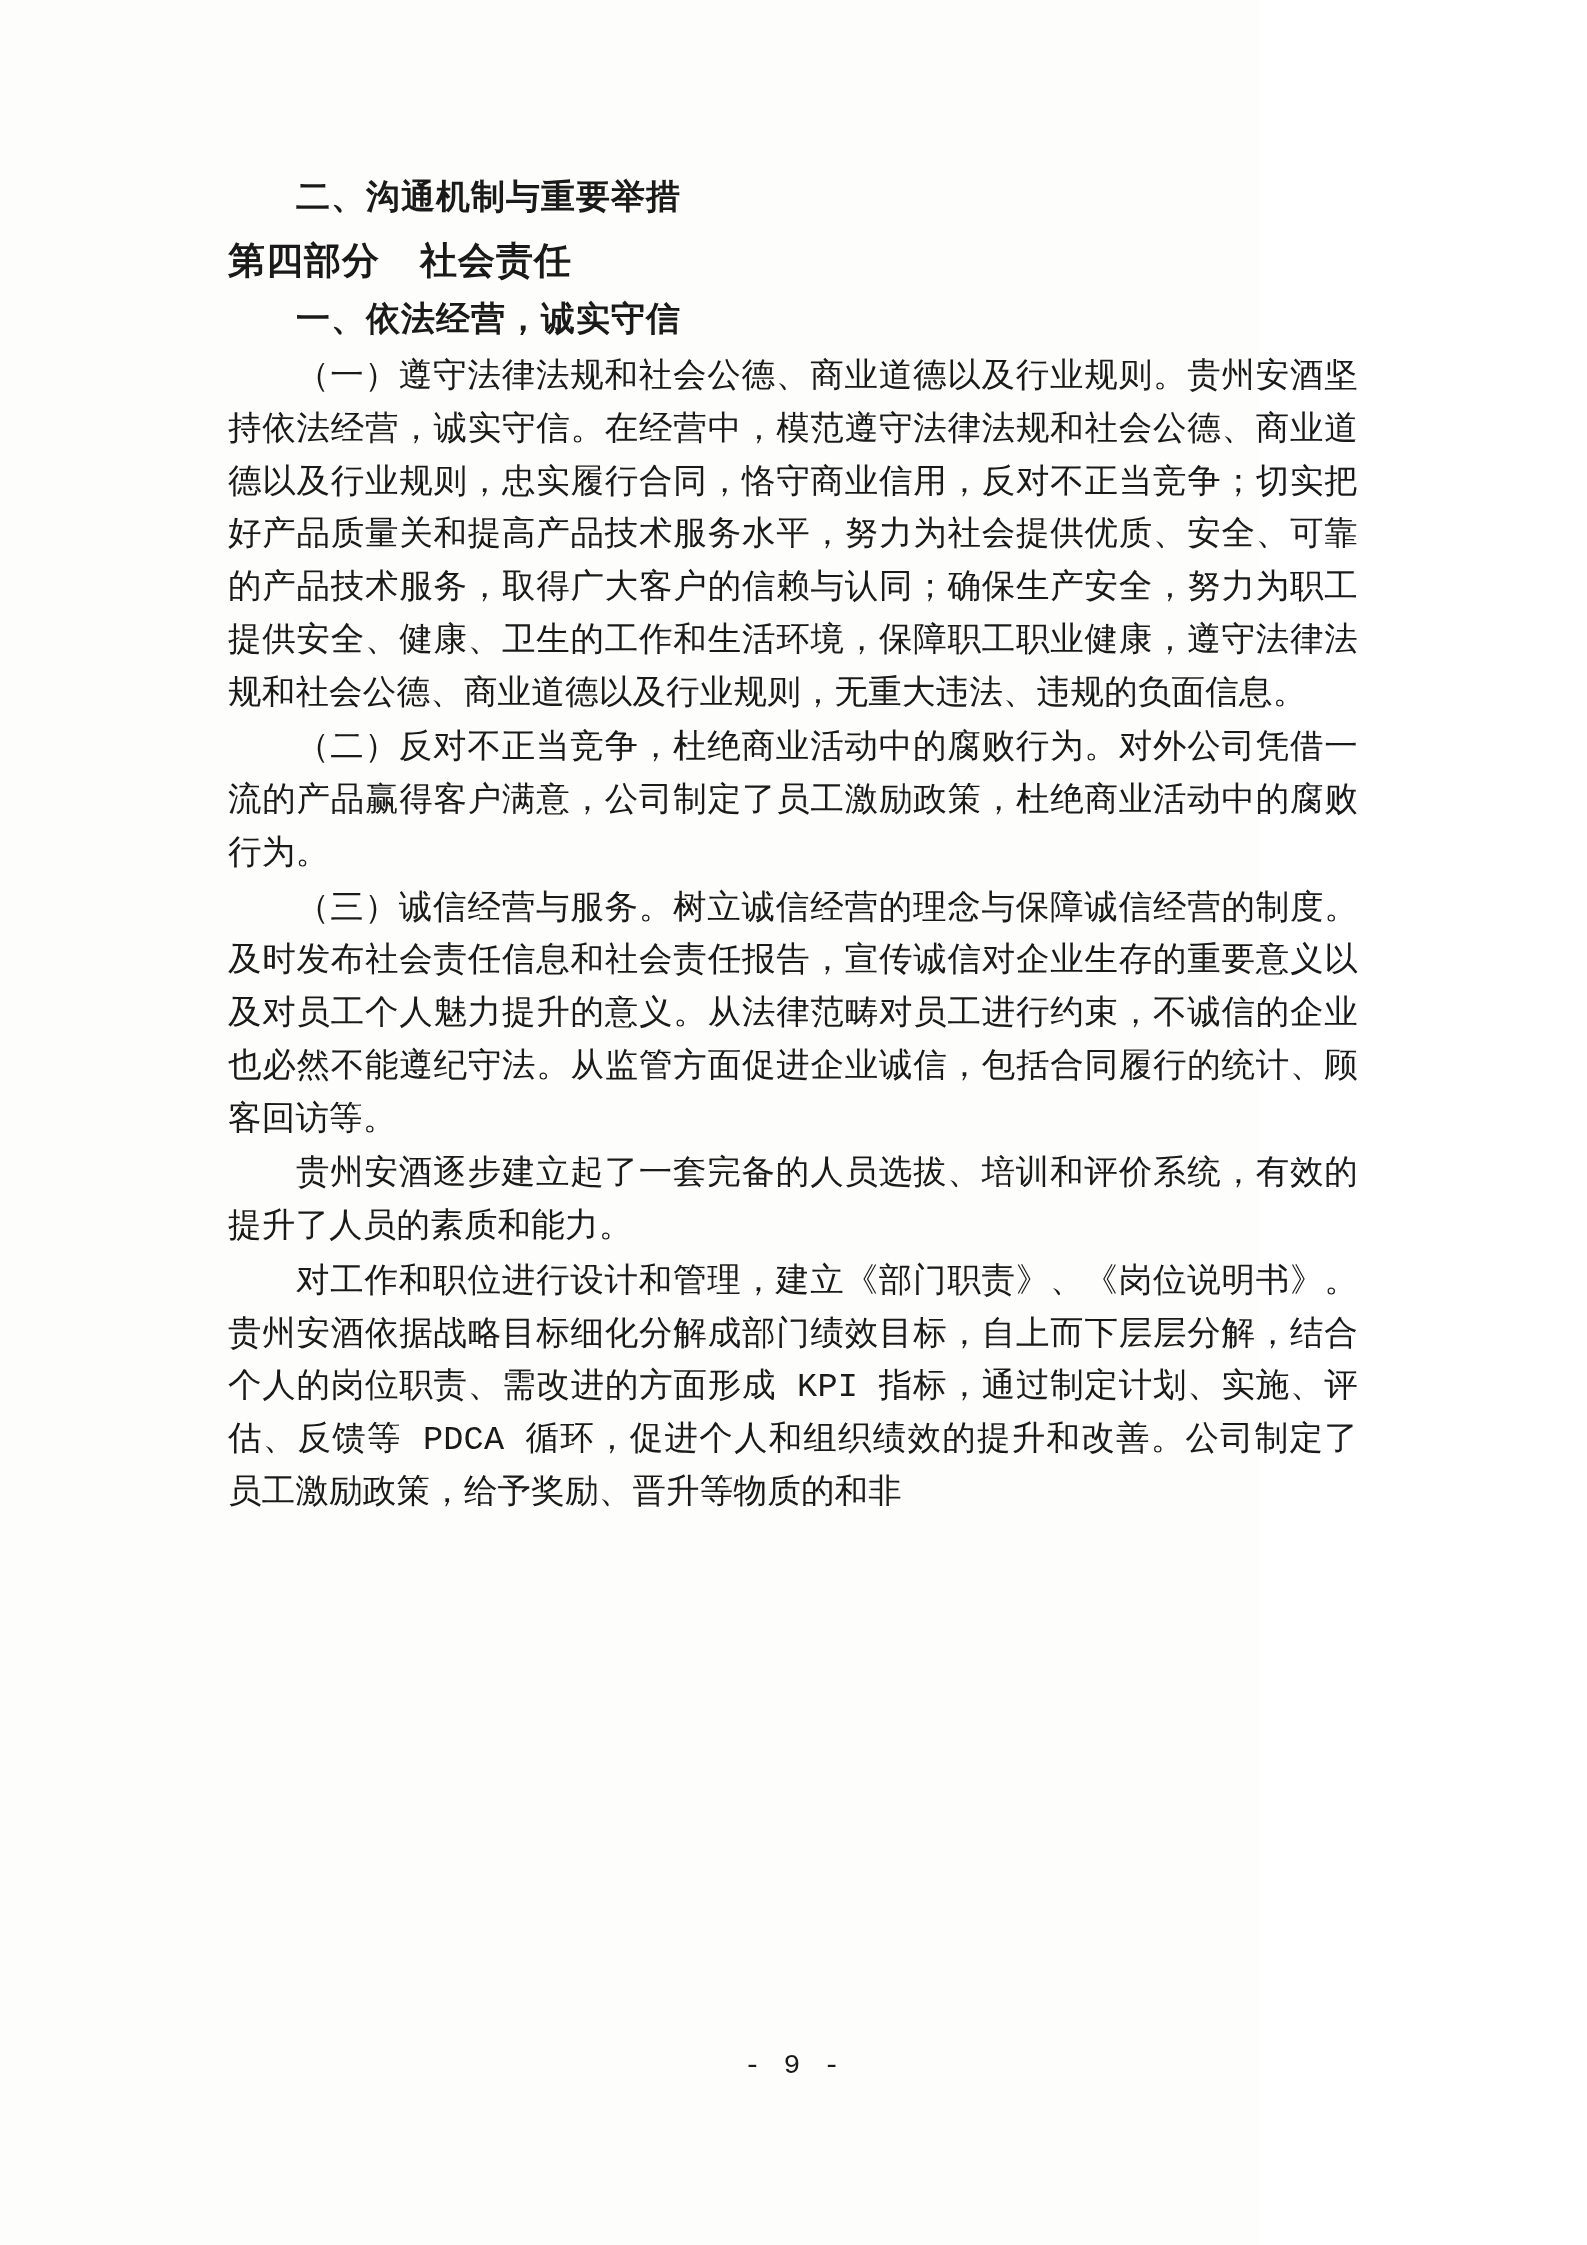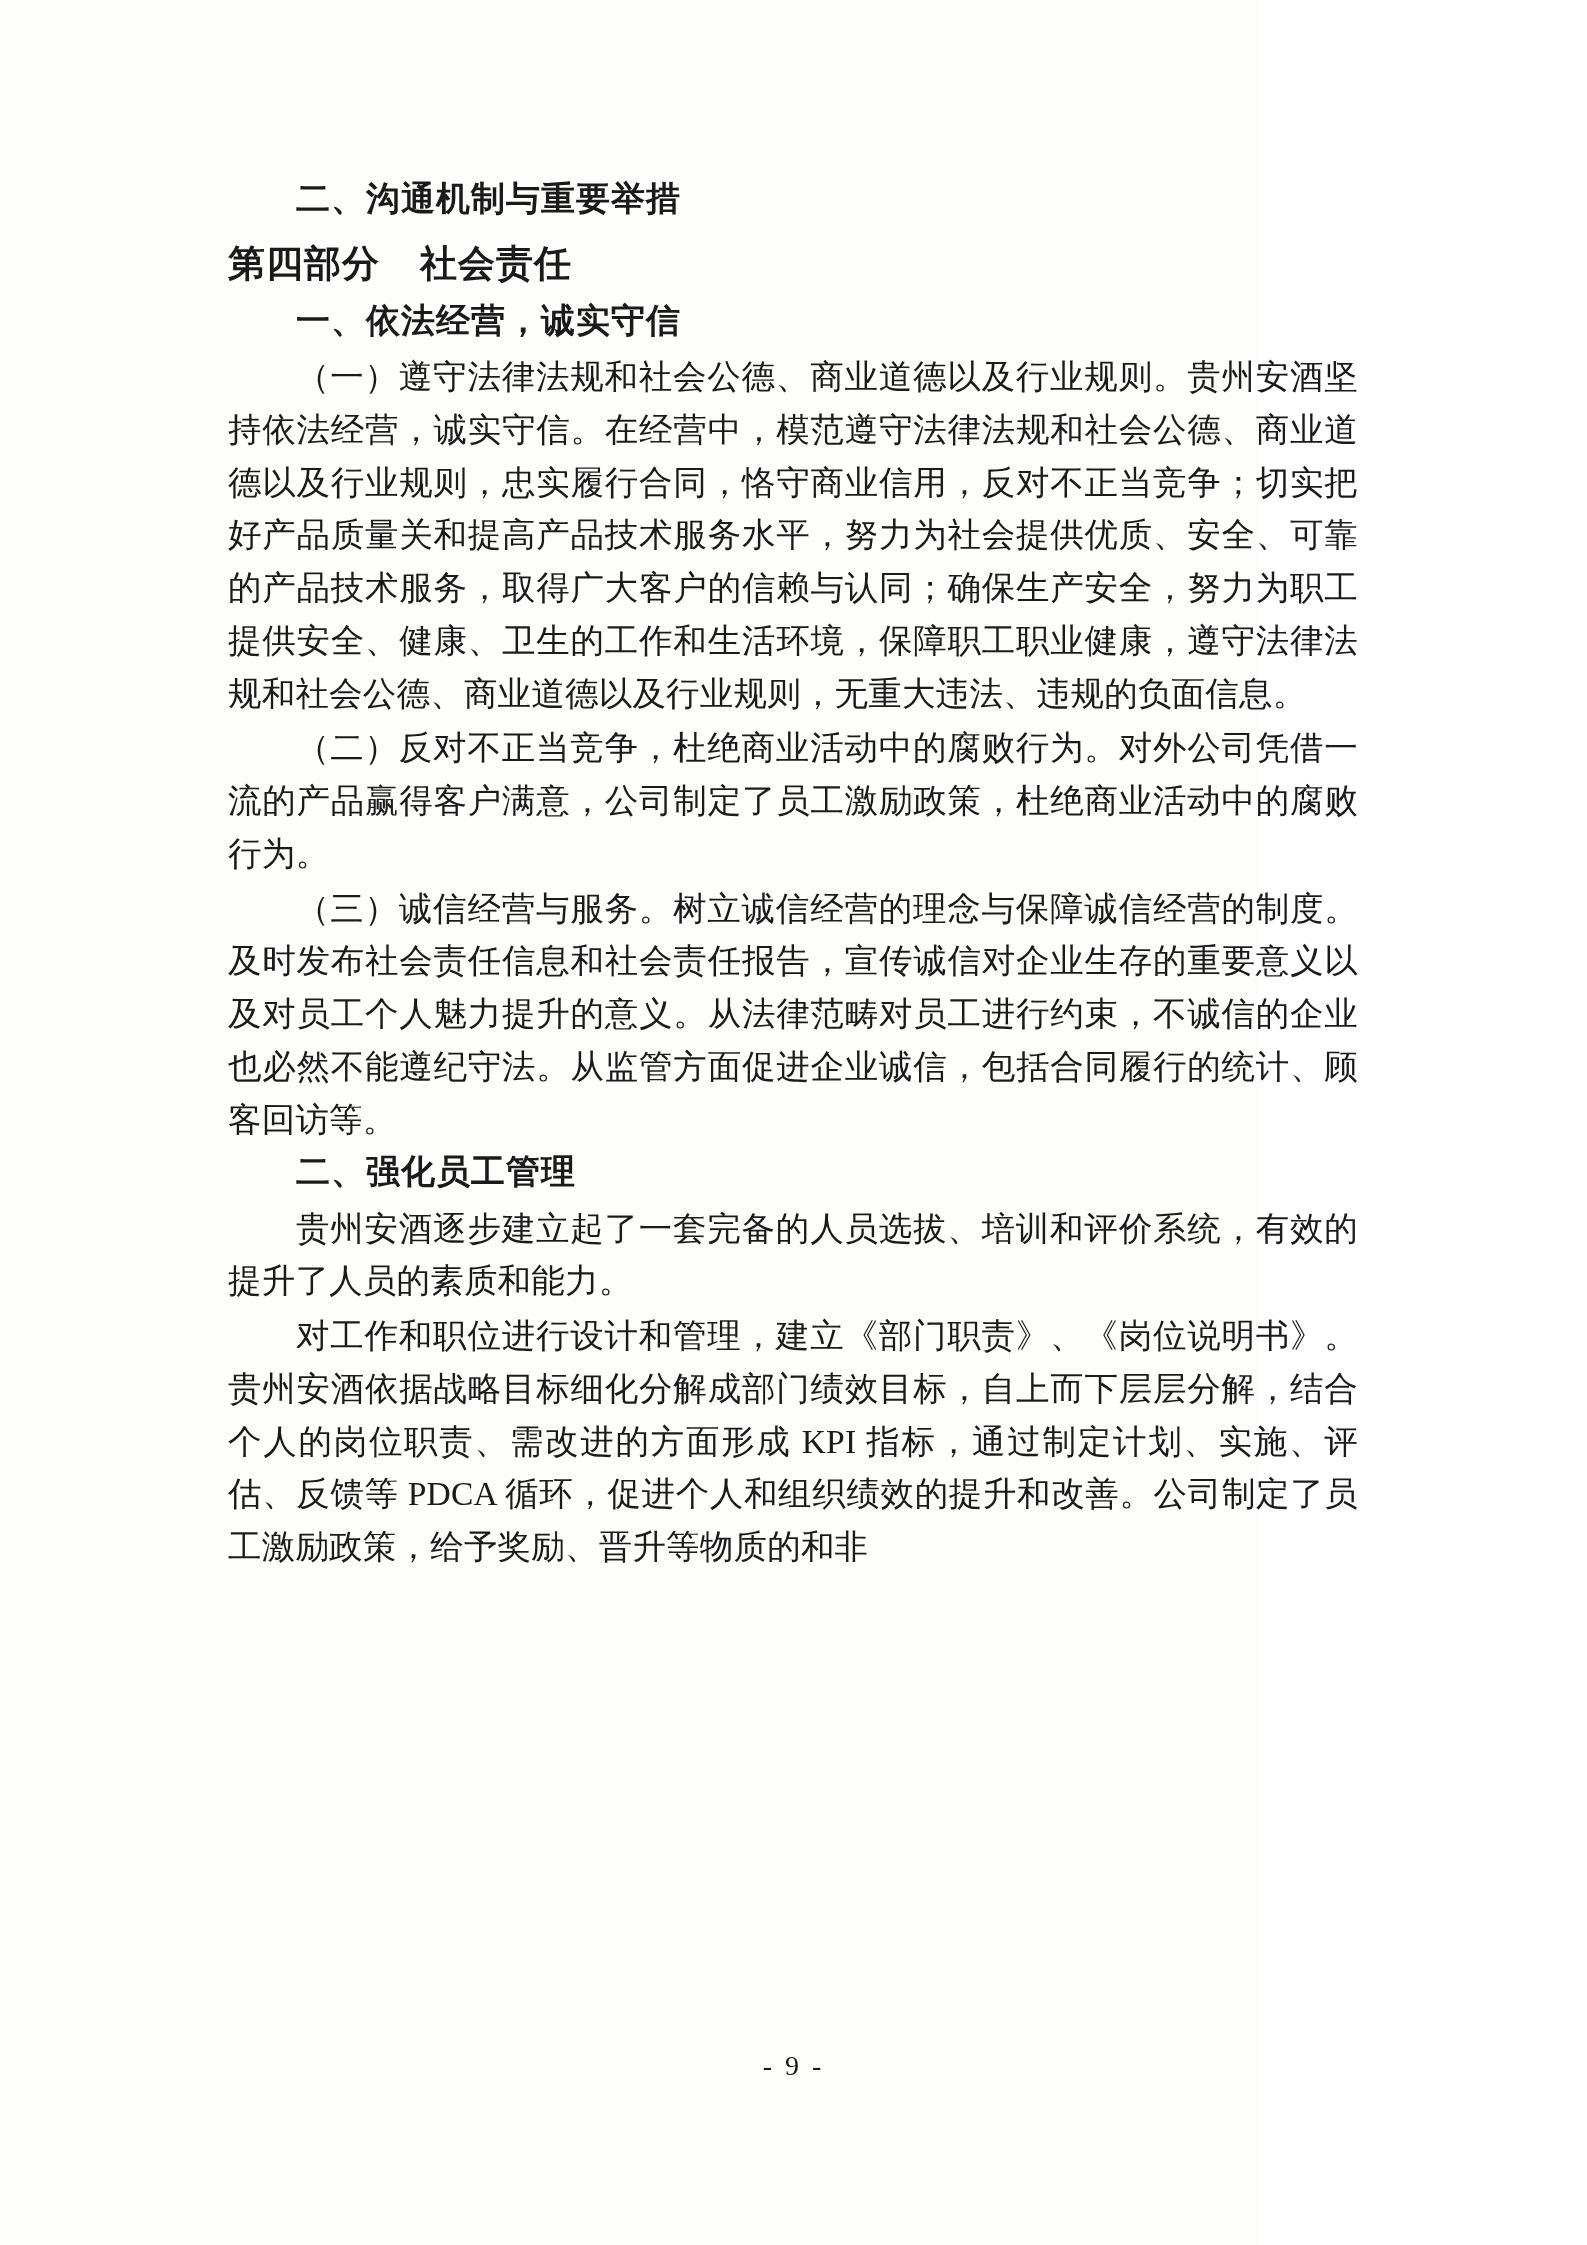--- a/index.html
+++ b/index.html
@@ -15,20 +15,21 @@
     position: relative;
     overflow: hidden;
   }
   .page {
     position: absolute;
     top: 0;
     left: 0;
     width: 1259px;
     height: 2245px;
     background: #fdfdfb;
+    font-family: Liberation Mono, monospace;
   }
   .content {
     position: absolute;
     left: 228px;
     top: 175px;
     width: 1130px;
   }
   .h2-heading {
     font-size: 34px;
     font-weight: bold;
@@ -82,21 +83,20 @@
     </div>
 
     <div class="h2-heading">一、依法经营，诚实守信</div>
 
     <p class="body">（一）遵守法律法规和社会公德、商业道德以及行业规则。贵州安酒坚持依法经营，诚实守信。在经营中，模范遵守法律法规和社会公德、商业道德以及行业规则，忠实履行合同，恪守商业信用，反对不正当竞争；切实把好产品质量关和提高产品技术服务水平，努力为社会提供优质、安全、可靠的产品技术服务，取得广大客户的信赖与认同；确保生产安全，努力为职工提供安全、健康、卫生的工作和生活环境，保障职工职业健康，遵守法律法规和社会公德、商业道德以及行业规则，无重大违法、违规的负面信息。</p>
 
     <p class="body">（二）反对不正当竞争，杜绝商业活动中的腐败行为。对外公司凭借一流的产品赢得客户满意，公司制定了员工激励政策，杜绝商业活动中的腐败行为。</p>
 
     <p class="body">（三）诚信经营与服务。树立诚信经营的理念与保障诚信经营的制度。及时发布社会责任信息和社会责任报告，宣传诚信对企业生存的重要意义以及对员工个人魅力提升的意义。从法律范畴对员工进行约束，不诚信的企业也必然不能遵纪守法。从监管方面促进企业诚信，包括合同履行的统计、顾客回访等。</p>
 
-    <div class="h2-heading">二、强化员工管理</div>
 
     <p class="body">贵州安酒逐步建立起了一套完备的人员选拔、培训和评价系统，有效的提升了人员的素质和能力。</p>
 
     <p class="body">对工作和职位进行设计和管理，建立《部门职责》、《岗位说明书》。贵州安酒依据战略目标细化分解成部门绩效目标，自上而下层层分解，结合个人的岗位职责、需改进的方面形成 KPI 指标，通过制定计划、实施、评估、反馈等 PDCA 循环，促进个人和组织绩效的提升和改善。公司制定了员工激励政策，给予奖励、晋升等物质的和非</p>
 
   </div>
 
   <div class="footer">- 9 -</div>
 </div>
 

